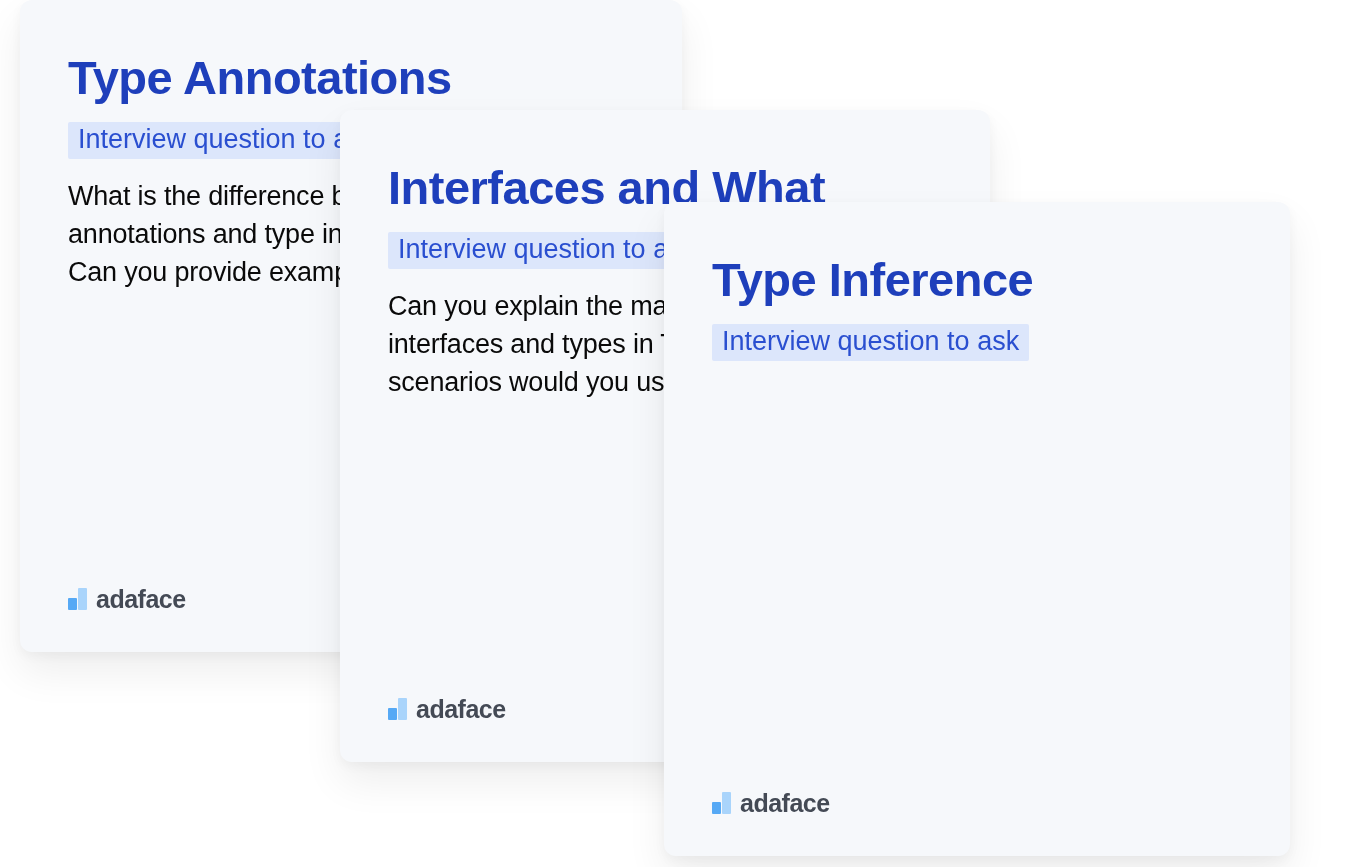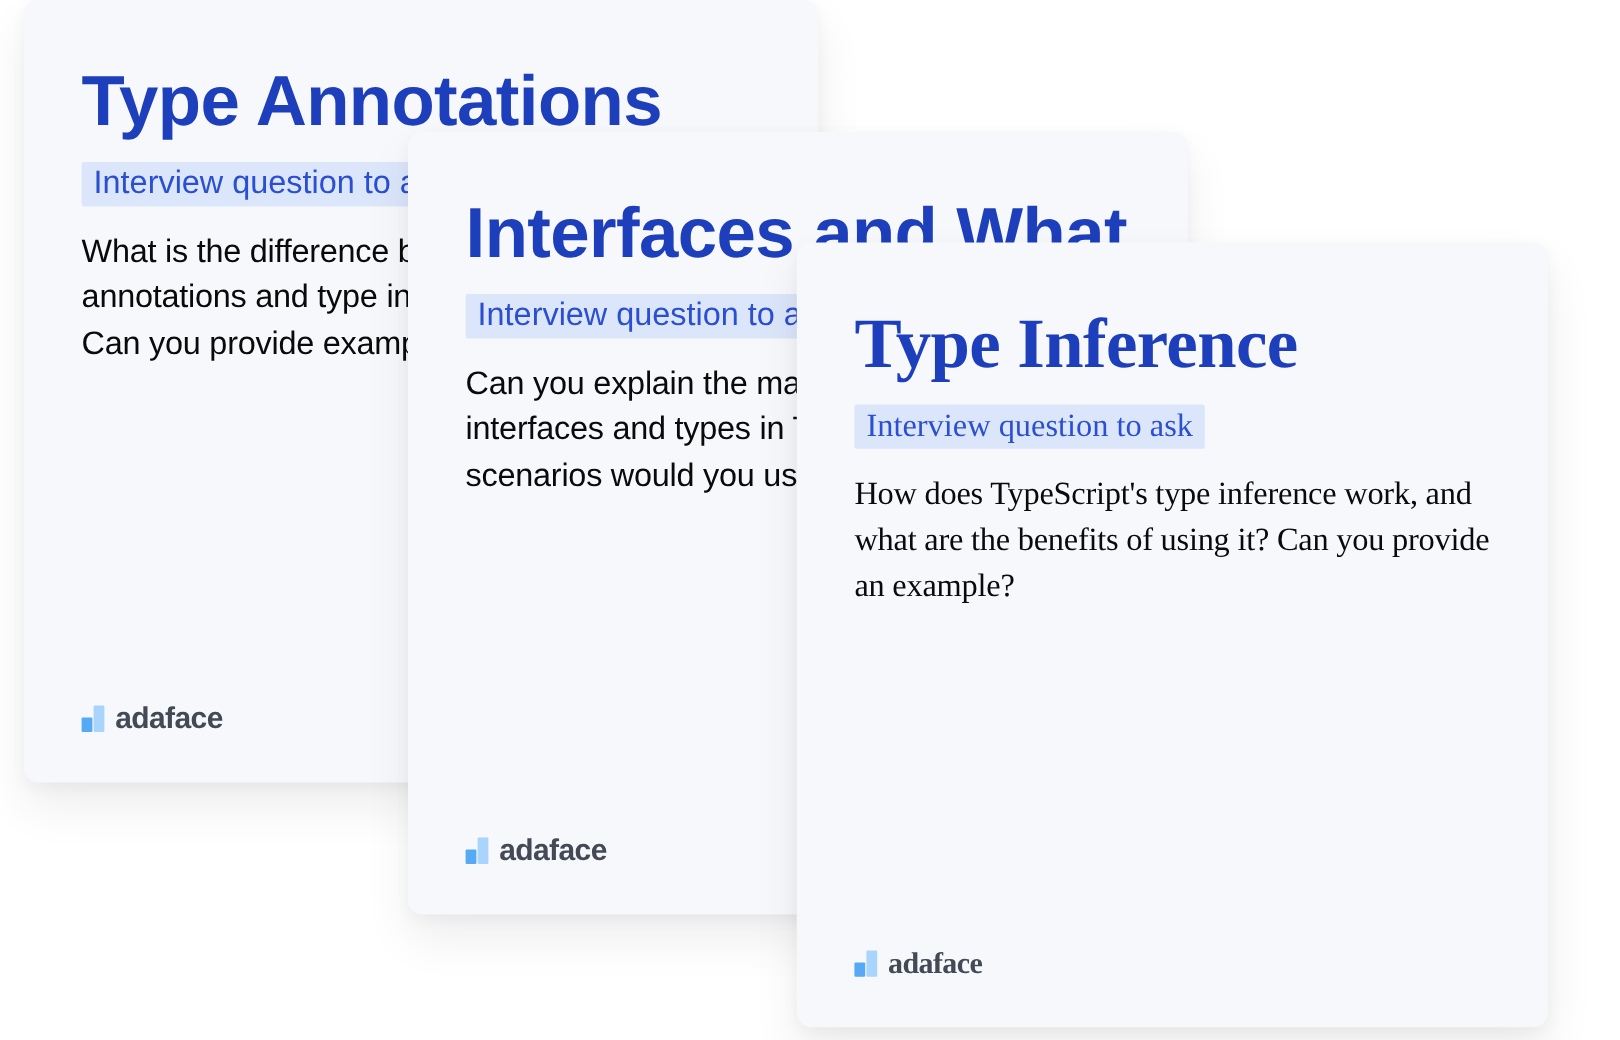--- a/index.html
+++ b/index.html
@@ -12,21 +12,21 @@
     overflow: hidden;
   }
   .card {
     position: absolute;
     background: #f6f8fb;
     border-radius: 12px;
     padding: 52px 48px 40px 48px;
     box-shadow: 0 20px 40px rgba(0,0,0,0.07), 0 4px 12px rgba(0,0,0,0.04);
   }
   .card-title {
-    font-size: 59px;
+    font-size: 47px;
     font-weight: 800;
     color: #1e3fbb;
     letter-spacing: -0.5px;
     line-height: 1.1;
     margin-bottom: 18px;
   }
   .card-tag {
     display: inline-block;
     font-size: 27px;
     font-weight: 400;
@@ -91,21 +91,20 @@
     width: 650px;
     height: 652px;
     z-index: 2;
   }
   .card-3 {
     left: 664px;
     top: 202px;
     width: 626px;
     height: 654px;
     z-index: 3;
-    font-family: Liberation Serif, serif;
   }
 </style>
 </head>
 <body>
 
 <div class="card card-1">
   <h1 class="card-title">Type Annotations</h1>
   <div><span class="card-tag">Interview question to ask</span></div>
   <p class="card-body">What is the difference between using type annotations and type inference in TypeScript? Can you provide examples of each?</p>
   <div class="brand">
@@ -126,21 +125,20 @@
       <span class="bar1"></span>
         <span class="bar2"></span>
     </span>
     <span class="brand-text">adaface</span>
   </div>
 </div>
 
 <div class="card card-3">
   <h1 class="card-title">Type Inference</h1>
   <div><span class="card-tag">Interview question to ask</span></div>
-  <p class="card-body">How does TypeScript's type inference work, and what are the benefits of using it? Can you provide an example?</p>
   <div class="brand">
     <span class="brand-icon">
       <span class="bar1"></span>
         <span class="bar2"></span>
     </span>
     <span class="brand-text">adaface</span>
   </div>
 </div>
 
 </body></html>

